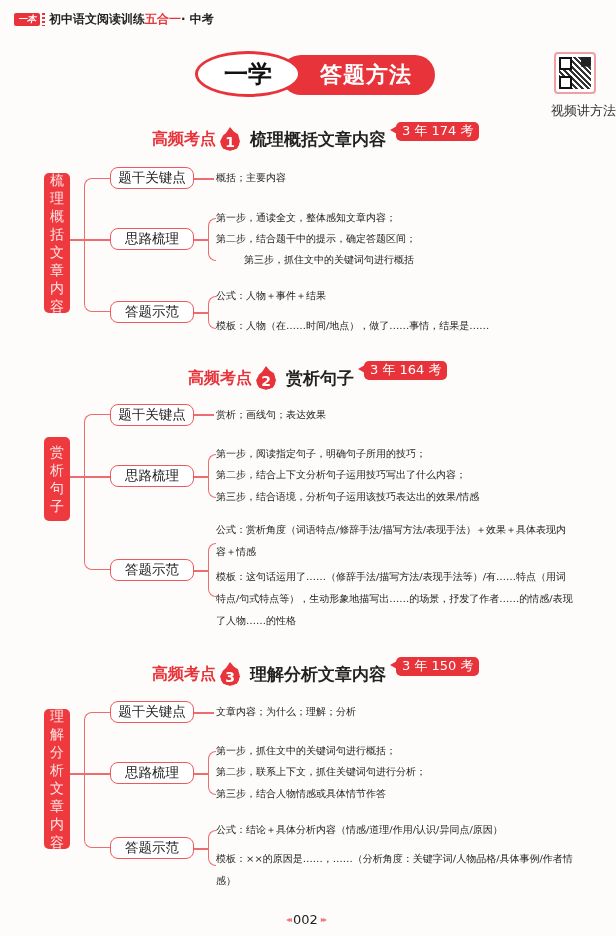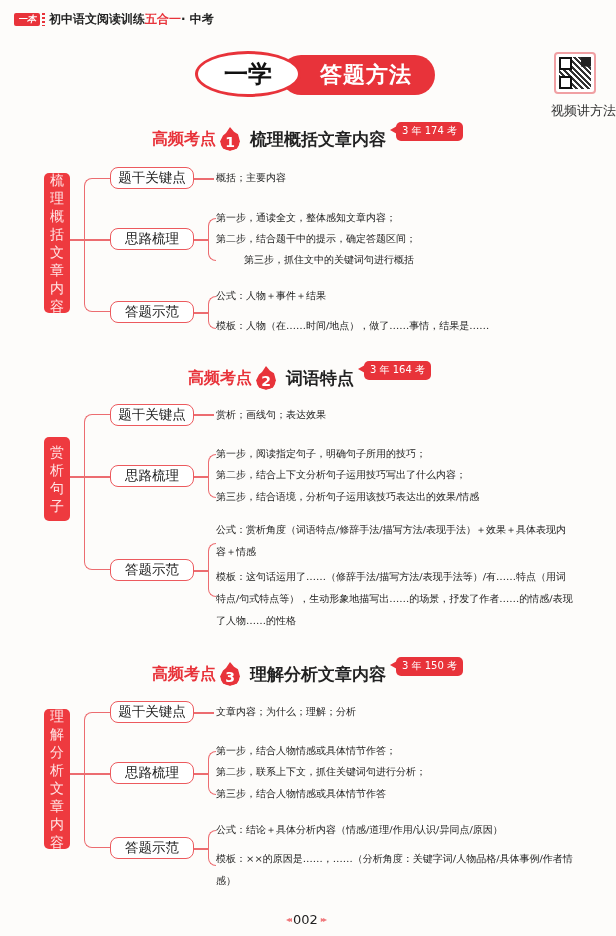--- a/index.html
+++ b/index.html
@@ -29,21 +29,21 @@
   .qr-inner::after { left: 0; bottom: 0; }
   .qr-caption { position: absolute; left: 551px; top: 102px; font-size: 13px; color: #333; }
 
   
   .sec-heading { position: absolute; display: flex; align-items: center; height: 24px; }
   .sec-kao { color: #e8333a; font-size: 16px; font-weight: bold; }
   .sec-flame { width: 20px; height: 24px; margin: 0 10px 0 4px; position: relative; }
   .sec-flame .fl { position: absolute; left: 0; top: 0; width: 20px; height: 24px; background: #e8333a; border-radius: 50% 50% 50% 50% / 60% 60% 40% 40%; clip-path: polygon(50% 0, 70% 20%, 90% 30%, 100% 60%, 90% 90%, 50% 100%, 10% 90%, 0 60%, 15% 35%, 30% 25%); }
   .sec-flame .num { position: absolute; left: 0; top: 7px; width: 20px; text-align: center; color: #fff; font-weight: bold; font-size: 14px; line-height: 16px; }
   .sec-title { font-size: 17px; font-weight: bold; color: #222; }
-  .sec-count { margin-left: 10px; position: relative; background: #e8333a; color: #fff; font-size: 10px; padding: 1px 6px 18px 6px; border-radius: 5px; top: -8px; height: 17px; line-height: 15px; white-space: nowrap; }
+  .sec-count { margin-left: 10px; position: relative; background: #e8333a; color: #fff; font-size: 13px; padding: 1px 6px 18px 6px; border-radius: 5px; top: -8px; height: 17px; line-height: 15px; white-space: nowrap; }
   .sec-count::before { content: ""; position: absolute; left: -6px; top: 4px; border-right: 7px solid #e8333a; border-top: 4px solid transparent; border-bottom: 4px solid transparent; }
 
   
   .map { position: absolute; left: 0; width: 616px; }
   .root-box { position: absolute; left: 44px; width: 26px; background: #ee3a3f; border-radius: 5px; color: #fce; font-size: 14px; color: #ffe3e4; display: flex; flex-direction: column; align-items: center; justify-content: center; line-height: 18px; padding: 6px 0; }
   .branch-box { position: absolute; left: 110px; width: 84px; height: 22px; border: 1.5px solid #ec5a5e; border-radius: 8px; background: #fff; font-size: 13.5px; text-align: center; line-height: 19px; color: #222; }
   .line { position: absolute; background: #ec6c70; }
   .leaf { position: absolute; left: 216px; font-size: 10px; color: #222; line-height: 16px; font-family: "DejaVu Serif", serif; white-space: nowrap; }
   .leaf.wrap { white-space: normal; width: 360px; line-height: 22px; }
   .brace { position: absolute; border: 1.5px solid #ec6c70; border-right: none; border-radius: 8px 0 0 8px; width: 8px; }
@@ -115,21 +115,21 @@
   <div class="leaf" style="top:288px;">公式：人物＋事件＋结果</div>
   <div class="leaf" style="top:318px;">模板：人物（在……时间/地点），做了……事情，结果是……</div>
 </div>
 
 <div class="sec-heading" style="left:188px; top:366px;">
   <span class="sec-kao">高频考点</span>
   <span class="sec-flame">
       <span class="fl"></span>
       <span class="num">2</span>
     </span>
-  <span class="sec-title">词语特点</span>
+  <span class="sec-title">赏析句子</span>
   <span class="sec-count">3 年 164 考</span>
 </div>
 
 <div class="map" style="top:0;">
   <div class="root-box" style="top:437px; height:84px;">
     <span>赏</span>
       <span>析</span>
       <span>句</span>
       <span>子</span>
   </div>
@@ -180,21 +180,21 @@
   <div class="brace" style="left:84px; top:712px; height:136px; width:26px;"></div>
   <div class="line" style="left:84px; top:773px; width:26px; height:1.5px;"></div>
 
   <div class="branch-box" style="top:701px;">题干关键点</div>
   <div class="line" style="left:194px; top:712px; width:20px; height:1.5px;"></div>
   <div class="leaf" style="top:704px;">文章内容；为什么；理解；分析</div>
 
   <div class="branch-box" style="top:762px;">思路梳理</div>
   <div class="line" style="left:194px; top:773px; width:14px; height:1.5px;"></div>
   <div class="brace" style="left:208px; top:751px; height:44px;"></div>
-  <div class="leaf" style="top:743px;">第一步，结合人物情感或具体情节作答；</div>
+  <div class="leaf" style="top:743px;">第一步，抓住文中的关键词句进行概括；</div>
   <div class="leaf" style="top:764px;">第二步，联系上下文，抓住关键词句进行分析；</div>
   <div class="leaf" style="top:786px;">第三步，结合人物情感或具体情节作答</div>
 
   <div class="branch-box" style="top:837px;">答题示范</div>
   <div class="line" style="left:194px; top:848px; width:14px; height:1.5px;"></div>
   <div class="brace" style="left:208px; top:830px; height:36px;"></div>
   <div class="leaf" style="top:822px;">公式：结论＋具体分析内容（情感/道理/作用/认识/异同点/原因）</div>
   <div class="leaf wrap" style="top:848px;">模板：××的原因是……，……（分析角度：关键字词/人物品格/具体事例/作者情感）</div>
 </div>
 

